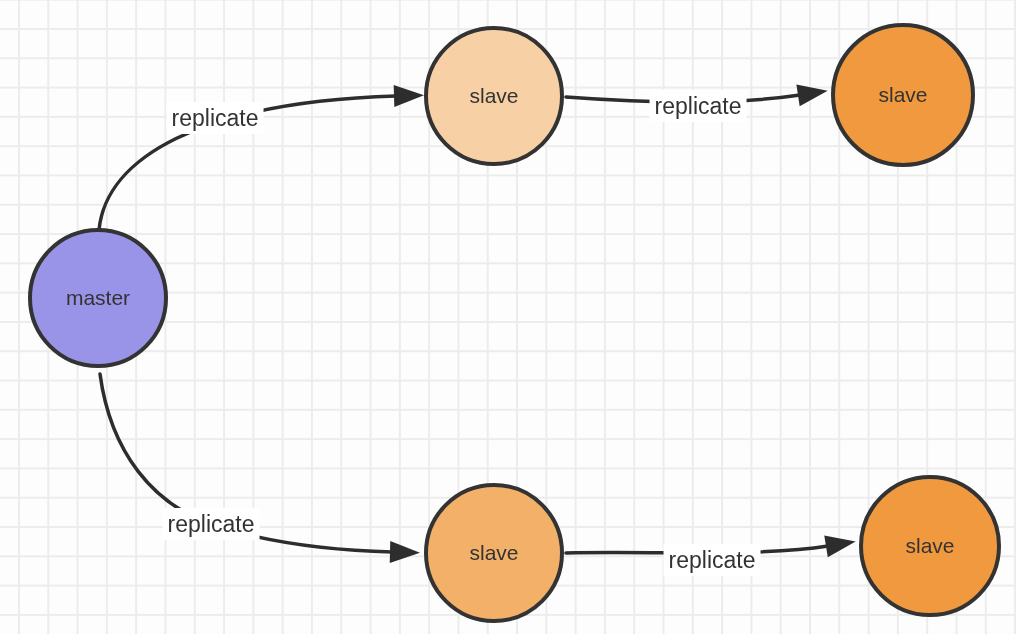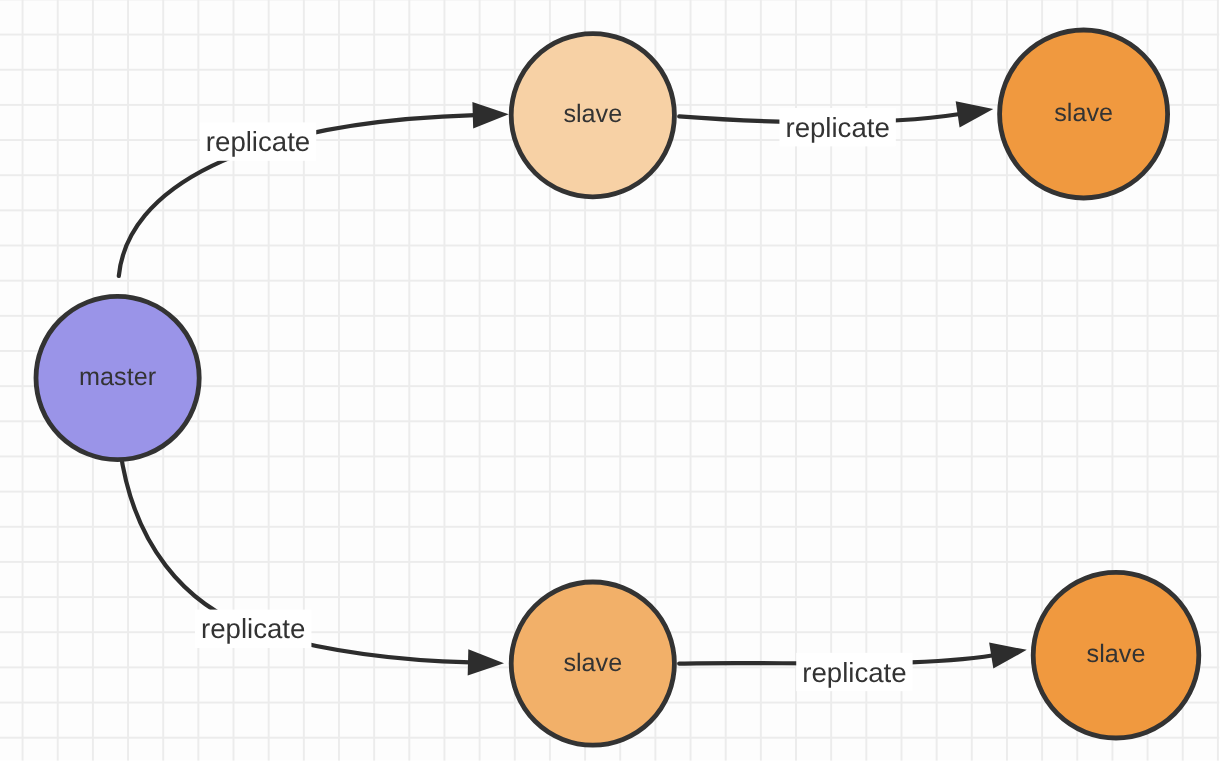--- a/index.html
+++ b/index.html
@@ -77,21 +77,21 @@
   </svg>
 
   <div class="edge-label" style="left:215px; top:118px;">replicate</div>
 
   <div class="edge-label" style="left:698px; top:106px;">replicate</div>
 
   <div class="edge-label" style="left:211px; top:524px;">replicate</div>
 
   <div class="edge-label" style="left:712px; top:560px;">replicate</div>
 
-  <div class="node" style="left: 28px; top: 245px; width: 140px; height: 140px; background-color: rgb(154, 148, 232);">
+  <div class="node" style="left: 28px; top: 228px; width: 140px; height: 140px; background-color: rgb(154, 148, 232);">
     <span class="node-label">master</span>
   </div>
 
   <div class="node" style="left: 424px; top: 26px; width: 140px; height: 140px; background-color: rgb(247, 209, 165);">
     <span class="node-label">slave</span>
   </div>
 
   <div class="node" style="left: 831px; top: 23px; width: 144px; height: 144px; background-color: rgb(240, 153, 63);">
     <span class="node-label">slave</span>
   </div>

